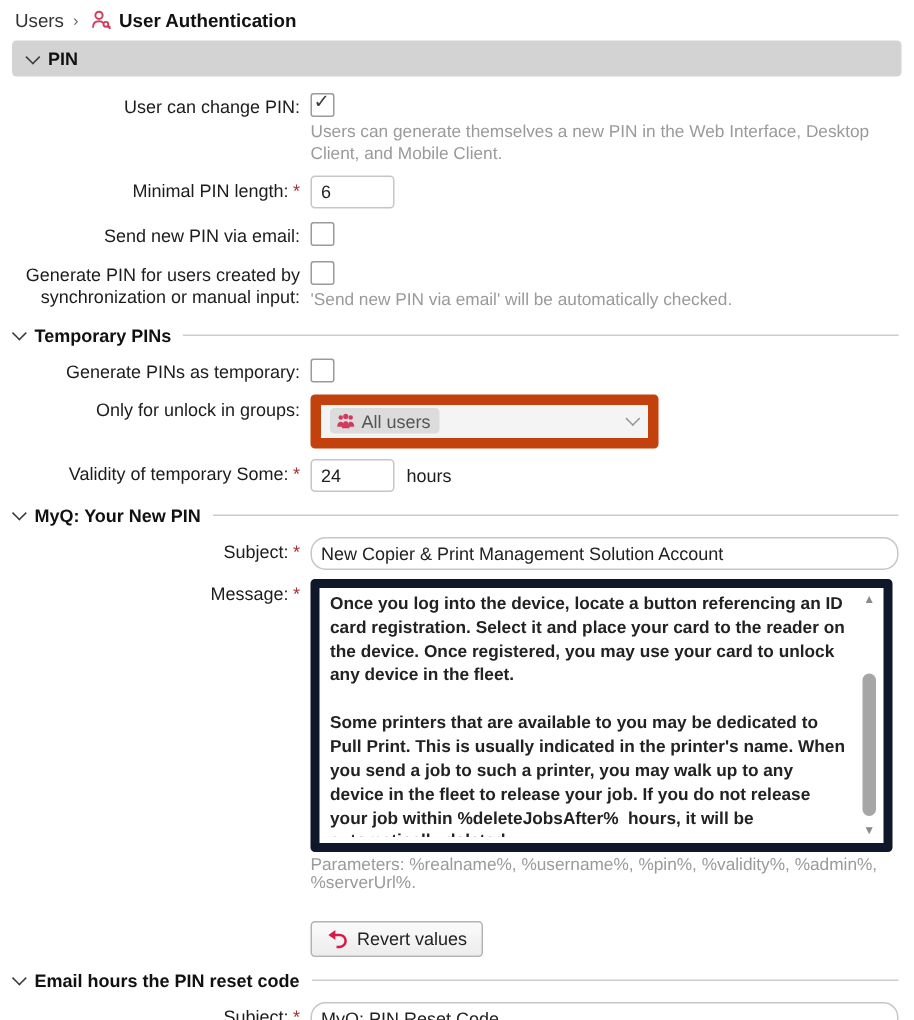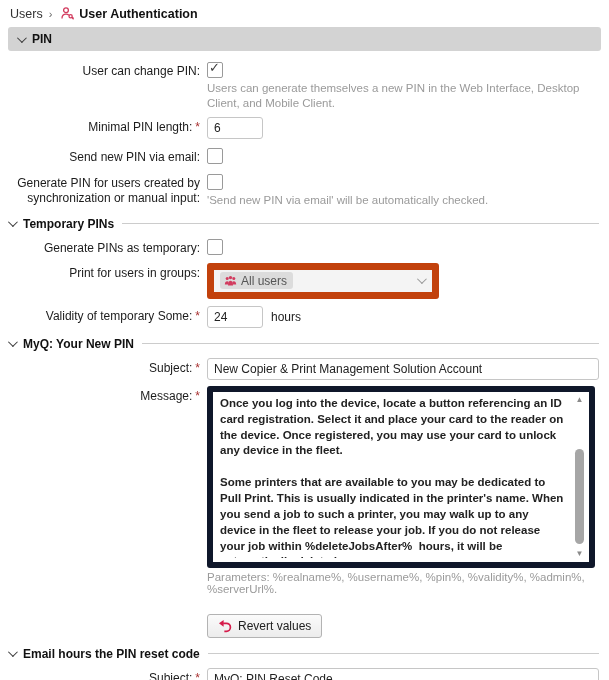--- a/index.html
+++ b/index.html
@@ -40,21 +40,21 @@
   .help{color:#9a9a9a;font-size:11.5px;margin-top:3px;line-height:1.3;}
 
   .checkbox{width:14px;height:14px;background:#fff;border:1px solid #9a9a9a;border-radius:2px;
             position:relative;cursor:pointer;margin-top:1px;}
   .checkbox.checked::after{content:"\2713";position:absolute;left:1px;top:-3px;font-size:13px;
             font-weight:bold;color:#3c3c3c;}
 
   input.txt{border:1px solid #c6c6c6;border-radius:3px;height:16px;padding:2px 6px;
             font-family:inherit;font-size:12px;color:#222;outline:none;background:#fff;}
   .txt.small{width:42px;}
-  .txt.wide{width:378px;}
+  .txt.wide{width:378px;border-radius:10px;}
   .suffix{display:inline-block;margin-left:8px;padding-top:4px;color:#1c1c1c;}
 
   
   .select{width:206px;height:22px;background:#f4f4f4;border:7px solid #c2410c;border-radius:3px;
           display:flex;align-items:center;padding:0 6px;position:relative;}
   .chip{background:#dcdcdc;border-radius:3px;height:17px;display:flex;align-items:center;
         padding:0 6px 0 4px;color:#555;}
   .chip .chip-label{margin-left:4px;}
   .select .dd-chev{position:absolute;right:8px;top:7px;}
 
@@ -140,21 +140,21 @@
 </div>
 
 <div class="row mt6">
   <div class="lbl">Generate PINs as temporary:</div>
   <div class="ctrl">
     <div class="checkbox"></div>
   </div>
 </div>
 
 <div class="row mt7">
-  <div class="lbl">Print for users in groups:</div>
+  <div class="lbl">Only for unlock in groups:</div>
   <div class="ctrl">
     <div class="select">
       <div class="chip">
         <svg width="13" height="12" viewBox="0 0 13 12" fill="#d23b5e">
           <circle cx="3.2" cy="3.4" r="1.5"></circle>
             <circle cx="9.8" cy="3.4" r="1.5"></circle>
             <circle cx="6.5" cy="2.6" r="1.7"></circle>
           <path d="M0.8 9.5 C0.8 7.4 1.9 6.2 3.2 6.2 C3.8 6.2 4.3 6.4 4.7 6.8 L4.7 9.5 Z"></path>
           <path d="M12.2 9.5 C12.2 7.4 11.1 6.2 9.8 6.2 C9.2 6.2 8.7 6.4 8.3 6.8 L8.3 9.5 Z"></path>
           <path d="M4 10.5 C4 7.6 5.1 5.8 6.5 5.8 C7.9 5.8 9 7.6 9 10.5 Z"></path>

